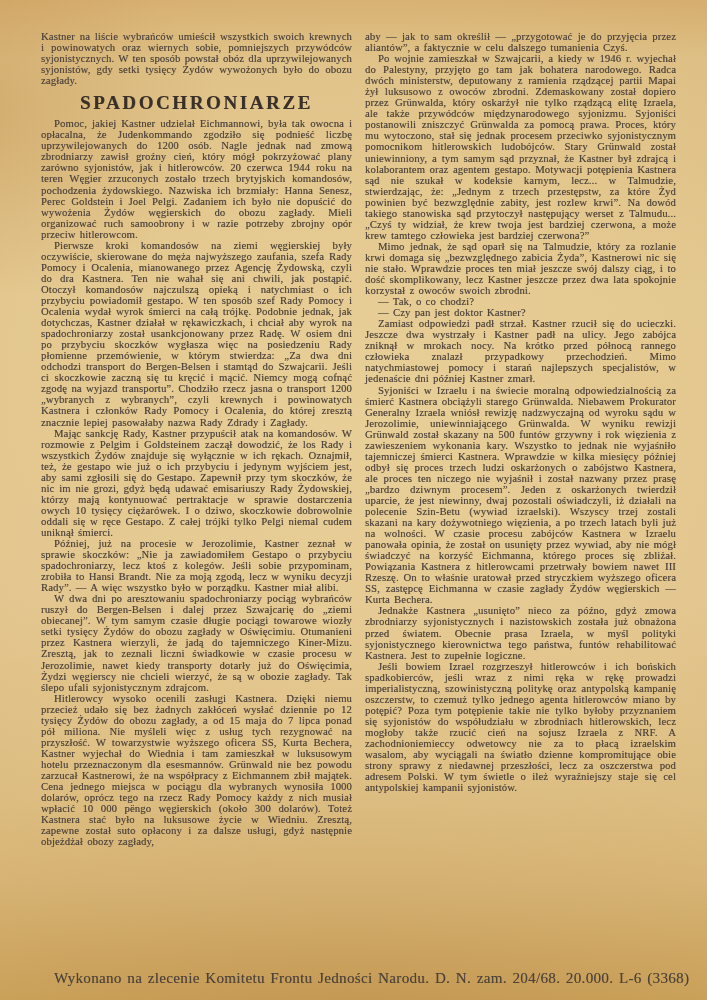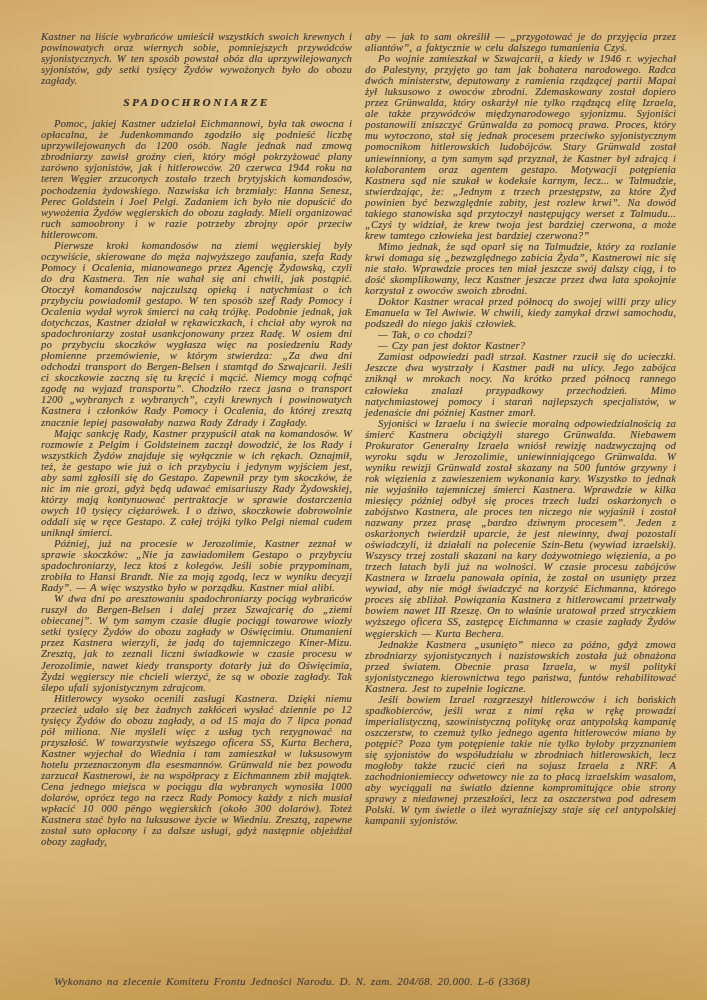--- a/index.html
+++ b/index.html
@@ -17,21 +17,20 @@
       radial-gradient(ellipse 60% 30% at -5% 12%, rgba(175,115,45,0.30), rgba(175,115,45,0) 60%),
       linear-gradient(180deg, #d4ab6b 0%, #dcbd82 6%, #e0c389 30%, #e0c28a 60%, #d9b778 88%, #cfa75f 100%);
   }
   .page {
     position: relative;
     box-sizing: border-box;
     width: 707px;
     height: 1000px;
     padding: 31px 38px 0 41px;
     color: #4c423a;
-    font-style: italic;
   }
   .columns {
     display: flex;
     gap: 13px;
   }
   .col {
     width: 311px;
     flex: 0 0 311px;
   }
   .col p {
@@ -45,33 +44,33 @@
     text-shadow: 0.3px 0.3px 0.45px rgba(84,70,56,0.55);
   }
   .col p.cont {
     text-indent: 0;
   }
   .col p.dialogue {
     text-align: left;
   }
   .col h2 {
     margin: 9px 0 8px 0;
-    font-size: 11px;
+    font-size: 19px;
     line-height: 15px;
     font-weight: bold;
     text-align: center;
     letter-spacing: 2.6px;
     color: #39302a;
     text-shadow: 0.4px 0.4px 0.5px rgba(60,48,38,0.5);
   }
   .imprint {
     position: absolute;
     left: 54px;
     bottom: 13px;
-    font-size: 11px;
+    font-size: 15px;
     letter-spacing: 0.35px;
     word-spacing: 1.5px;
     color: #4c423a;
     text-shadow: 0.3px 0.3px 0.45px rgba(84,70,56,0.5);
   }
 </style>
 </head>
 <body>
 
 <div class="page">
@@ -85,21 +84,20 @@
       <p>Mając sankcję Rady, Kastner przypuścił atak na komandosów. W rozmowie z Pelgim i Goldsteinem zaczął dowodzić, że los Rady i wszystkich Żydów znajduje się wyłącznie w ich rękach. Oznajmił, też, że gestapo wie już o ich przybyciu i jedynym wyjściem jest, aby sami zgłosili się do Gestapo. Zapewnił przy tym skoczków, że nic im nie grozi, gdyż będą udawać emisariuszy Rady Żydowskiej, którzy mają kontynuować pertraktacje w sprawie dostarczenia owych 10 tysięcy ciężarówek. I o dziwo, skoczkowie dobrowolnie oddali się w ręce Gestapo. Z całej trójki tylko Pelgi niemal cudem uniknął śmierci.</p>
       <p>Później, już na procesie w Jerozolimie, Kastner zeznał w sprawie skoczków: „Nie ja zawiadomiłem Gestapo o przybyciu spadochroniarzy, lecz ktoś z kolegów. Jeśli sobie przypominam, zrobiła to Hansi Brandt. Nie za moją zgodą, lecz w wyniku decyzji Rady”. — A więc wszystko było w porządku. Kastner miał alibi.</p>
       <p>W dwa dni po aresztowaniu spadochroniarzy pociąg wybrańców ruszył do Bergen-Belsen i dalej przez Szwajcarię do „ziemi obiecanej”. W tym samym czasie długie pociągi towarowe wiozły setki tysięcy Żydów do obozu zagłady w Oświęcimiu. Otumanieni przez Kastnera wierzyli, że jadą do tajemniczego Kiner-Mizu. Zresztą, jak to zeznali liczni świadkowie w czasie procesu w Jerozolimie, nawet kiedy transporty dotarły już do Oświęcimia, Żydzi węgierscy nie chcieli wierzyć, że są w obozie zagłady. Tak ślepo ufali syjonistycznym zdrajcom.</p>
       <p>Hitlerowcy wysoko ocenili zasługi Kastnera. Dzięki niemu przecież udało się bez żadnych zakłóceń wysłać dziennie po 12 tysięcy Żydów do obozu zagłady, a od 15 maja do 7 lipca ponad pół miliona. Nie myśleli więc z usług tych rezygnować na przyszłość. W towarzystwie wyższego oficera SS, Kurta Bechera, Kastner wyjechał do Wiednia i tam zamieszkał w luksusowym hotelu przeznaczonym dla esesmannów. Grünwald nie bez powodu zarzucał Kastnerowi, że na współpracy z Eichmannem zbił majątek. Cena jednego miejsca w pociągu dla wybranych wynosiła 1000 dolarów, oprócz tego na rzecz Rady Pomocy każdy z nich musiał wpłacić 10 000 pëngo węgierskich (około 300 dolarów). Toteż Kastnera stać było na luksusowe życie w Wiedniu. Zresztą, zapewne został suto opłacony i za dalsze usługi, gdyż następnie objeżdżał obozy zagłady,</p>
     </div>
 
     <div class="col">
       <p class="cont">aby — jak to sam określił — „przygotować je do przyjęcia przez aliantów”, a faktycznie w celu dalszego tumanienia Czyś.</p>
       <p>Po wojnie zamieszkał w Szwajcarii, a kiedy w 1946 r. wyjechał do Palestyny, przyjęto go tam jak bohatera narodowego. Radca dwóch ministerstw, deputowany z ramienia rządzącej partii Mapai żył luksusowo z owoców zbrodni. Zdemaskowany został dopiero przez Grünwalda, który oskarżył nie tylko rządzącą elitę Izraela, ale także przywódców międzynarodowego syjonizmu. Syjoniści postanowili zniszczyć Grünwalda za pomocą prawa. Proces, który mu wytoczono, stał się jednak procesem przeciwko syjonistycznym pomocnikom hitlerowskich ludobójców. Stary Grünwald został uniewinniony, a tym samym sąd przyznał, że Kastner był zdrajcą i kolaborantem oraz agentem gestapo. Motywacji potępienia Kastnera sąd nie szukał w kodeksie karnym, lecz... w Talmudzie, stwierdzając, że: „Jednym z trzech przestępstw, za które Żyd powinien być bezwzględnie zabity, jest rozlew krwi”. Na dowód takiego stanowiska sąd przytoczył następujący werset z Talmudu... „Czyś ty widział, że krew twoja jest bardziej czerwona, a może krew tamtego człowieka jest bardziej czerwona?”</p>
       <p>Mimo jednak, że sąd oparł się na Talmudzie, który za rozlanie krwi domaga się „bezwzględnego zabicia Żyda”, Kastnerowi nic się nie stało. Wprawdzie proces ten miał jeszcze swój dalszy ciąg, i to dość skomplikowany, lecz Kastner jeszcze przez dwa lata spokojnie korzystał z owoców swoich zbrodni.</p>
-      <p>Doktor Kastner wracał przed północą do swojej willi przy ulicy Emanuela w Tel Awiwie. W chwili, kiedy zamykał drzwi samochodu, podszedł do niego jakiś człowiek.</p>
       <p class="dialogue">— Tak, o co chodzi?</p>
       <p class="dialogue">— Czy pan jest doktor Kastner?</p>
       <p>Zamiast odpowiedzi padł strzał. Kastner rzucił się do ucieczki. Jeszcze dwa wystrzały i Kastner padł na ulicy. Jego zabójca zniknął w mrokach nocy. Na krótko przed północą rannego człowieka znalazł przypadkowy przechodzień. Mimo natychmiastowej pomocy i starań najlepszych specjalistów, w jedenaście dni później Kastner zmarł.</p>
       <p>Syjoniści w Izraelu i na świecie moralną odpowiedzialnością za śmierć Kastnera obciążyli starego Grünwalda. Niebawem Prokurator Generalny Izraela wniósł rewizję nadzwyczajną od wyroku sądu w Jerozolimie, uniewinniającego Grünwalda. W wyniku rewizji Grünwald został skazany na 500 funtów grzywny i rok więzienia z zawieszeniem wykonania kary. Wszystko to jednak nie wyjaśniło tajemniczej śmierci Kastnera. Wprawdzie w kilka miesięcy później odbył się proces trzech ludzi oskarżonych o zabójstwo Kastnera, ale proces ten niczego nie wyjaśnił i został nazwany przez prasę „bardzo dziwnym procesem”. Jeden z oskarżonych twierdził uparcie, że jest niewinny, dwaj pozostali oświadczyli, iż działali na polecenie Szin-Betu (wywiad izraelski). Wszyscy trzej zostali skazani na kary dożywotniego więzienia, a po trzech latach byli już na wolności. W czasie procesu zabójców Kastnera w Izraelu panowała opinia, że został on usunięty przez wywiad, aby nie mógł świadczyć na korzyść Eichmanna, którego proces się zbliżał. Powiązania Kastnera z hitlerowcami przetrwały bowiem nawet III Rzeszę. On to właśnie uratował przed stryczkiem wyższego oficera SS, zastępcę Eichmanna w czasie zagłady Żydów węgierskich — Kurta Bechera.</p>
       <p>Jednakże Kastnera „usunięto” nieco za późno, gdyż zmowa zbrodniarzy syjonistycznych i nazistowskich została już obnażona przed światem. Obecnie prasa Izraela, w myśl polityki syjonistycznego kierownictwa tego państwa, funtów rehabilitować Kastnera. Jest to zupełnie logiczne.</p>
       <p>Jeśli bowiem Izrael rozgrzeszył hitlerowców i ich bońskich spadkobierców, jeśli wraz z nimi ręka w rękę prowadzi imperialistyczną, szowinistyczną politykę oraz antypolską kampanię oszczerstw, to czemuż tylko jednego agenta hitlerowców miano by potępić? Poza tym potępienie takie nie tylko byłoby przyznaniem się syjonistów do współudziału w zbrodniach hitlerowskich, lecz mogłoby także rzucić cień na sojusz Izraela z NRF. A zachodnioniemieccy odwetowcy nie za to płacą izraelskim wasalom, aby wyciągali na światło dzienne kompromitujące obie strony sprawy z niedawnej przeszłości, lecz za oszczerstwa pod adresem Polski. W tym świetle o ileż wyraźniejszy staje się cel antypolskiej kampanii syjonistów.</p>
     </div>
 
   </div>
 

